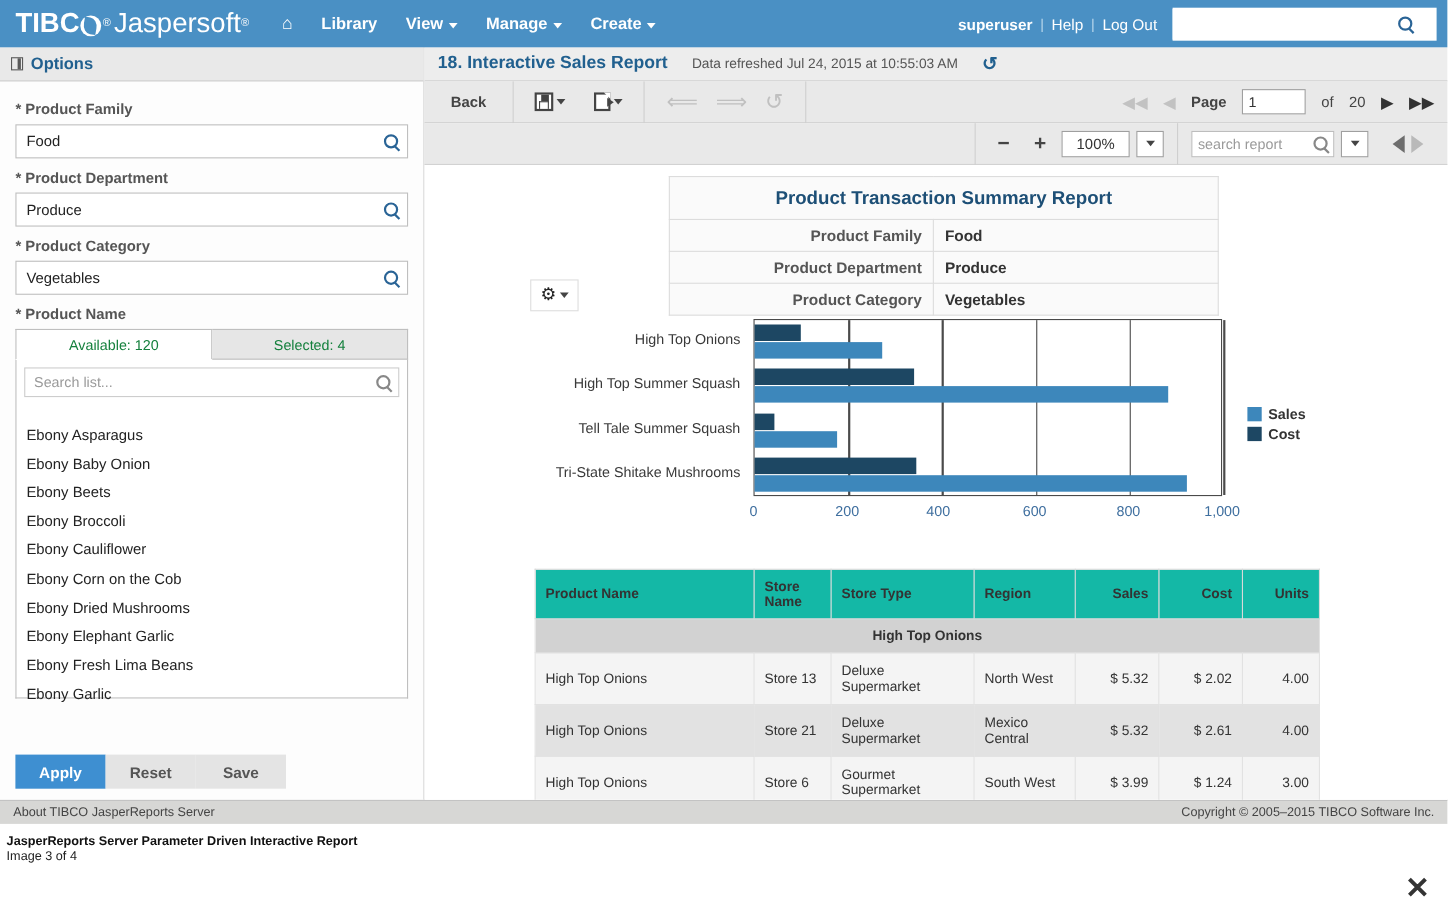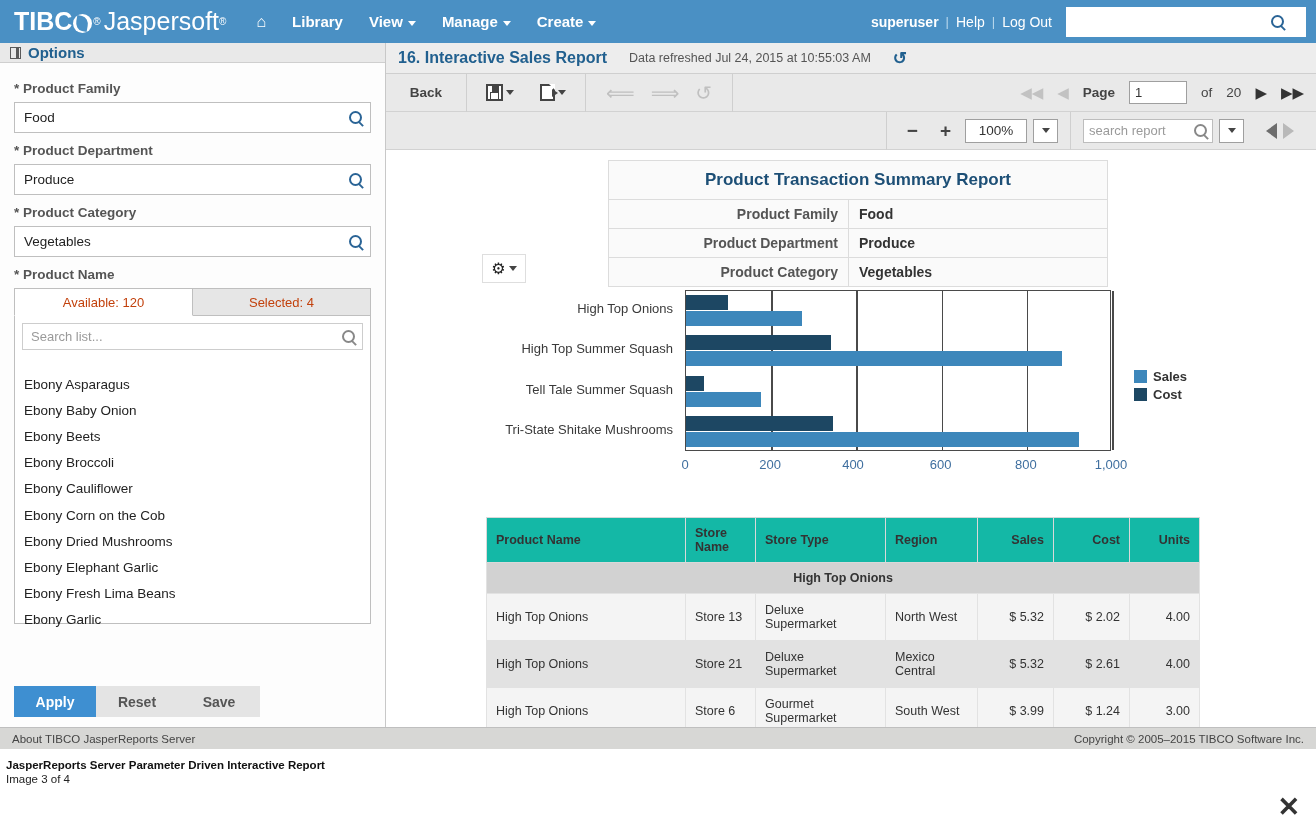--- a/index.html
+++ b/index.html
@@ -59,38 +59,38 @@
 
   
   #content { display:flex; height:684px; }
 
   
   #options {
     width:386px; border-right:1px solid #c8c8c8; background:#fdfdfd;
     display:flex; flex-direction:column;
   }
   #options-head {
-    height:20px; background:#e9e9e9; border-bottom:1px solid #cfcfcf;
+    height:31px; background:#e9e9e9; border-bottom:1px solid #cfcfcf;
     display:flex; align-items:center; padding-left:10px; gap:7px;
   }
   #options-head .pico { width:11px;height:12px;border:1.5px solid #5a5a5a;position:relative;}
   #options-head .pico::after{content:"";position:absolute;right:1px;top:0;bottom:0;width:3px;background:#5a5a5a;}
   #options-head .title { color:#21608f; font-weight:bold; font-size:15px; }
   #options-body { padding:10px 14px 0 14px; flex:1; overflow:hidden; }
   .fld-label { font-weight:bold; color:#555; font-size:13.5px; margin:8px 0 6px 0; }
   .inputrow {
     height:31px; border:1px solid #bfbfbf; background:#fff;
     display:flex; align-items:center; padding:0 8px 0 9px; justify-content:space-between;
     margin-bottom:10px;
   }
   .inputrow .val { font-size:13.5px; color:#222; }
   .tabs { display:flex; margin-top:2px; }
   .tab {
     flex:1; height:28px; border:1px solid #bfbfbf; display:flex; align-items:center;
-    justify-content:center; font-size:13px; color:#c2410c;
+    justify-content:center; font-size:13px; color:#15803d;
   }
   .tab.active { background:#fff; border-bottom-color:#fff; }
   .tab.inactive { background:#e6e6e6; border-left:0; }
   .listbox { border:1px solid #bfbfbf; border-top:0; background:#fff; height:308px; padding:7px; }
   .searchlist {
     height:27px; border:1px solid #cdcdcd; display:flex; align-items:center;
     justify-content:space-between; padding:0 7px 0 8px; color:#9a9a9a; font-size:13px;
     margin-bottom:21px;
   }
   .lst { list-style:none; margin:0; padding:0; }
@@ -300,21 +300,21 @@
     </div>
     <div id="options-buttons">
       <button class="btn primary">Apply</button>
       <button class="btn plain">Reset</button>
       <button class="btn plain">Save</button>
     </div>
   </div>
 
   <div id="report">
     <div id="report-head">
-      <span class="rtitle">16. Interactive Sales Report</span>
+      <span class="rtitle">18. Interactive Sales Report</span>
       <span class="refreshed">Data refreshed Jul 24, 2015 at 10:55:03 AM</span>
       <span class="refresh-ico">↺</span>
     </div>
 
     <div id="toolbar1">
       <div class="tb-cell" style="width:80px;justify-content:center;">
         <span class="tb-label">Back</span>
       </div>
       <div class="tb-div"></div>
       <div class="tb-cell" style="gap:12px;">

